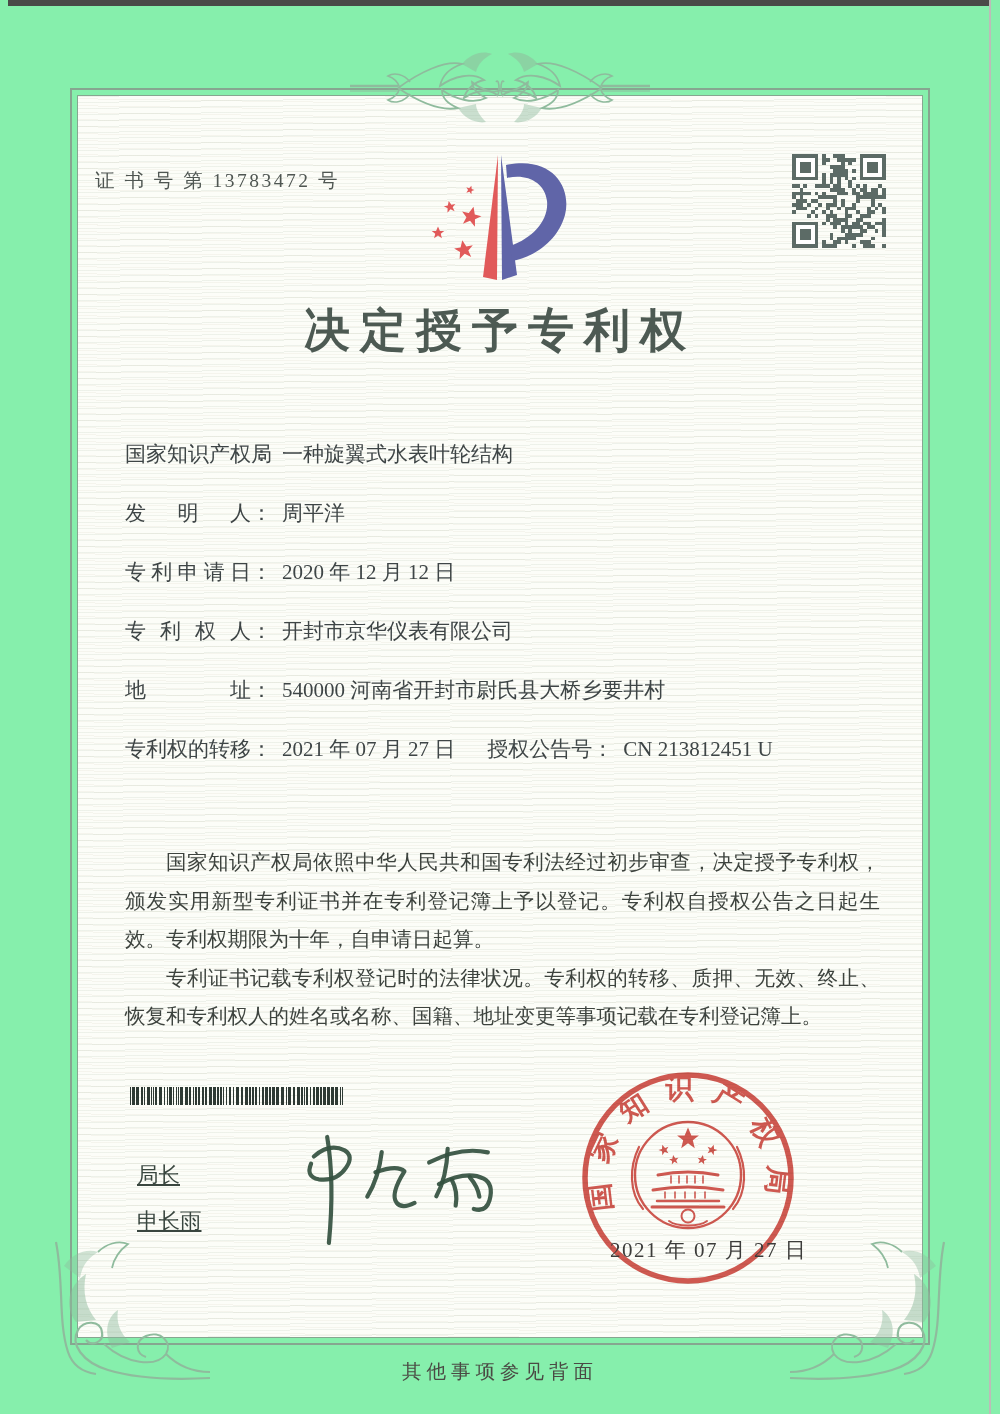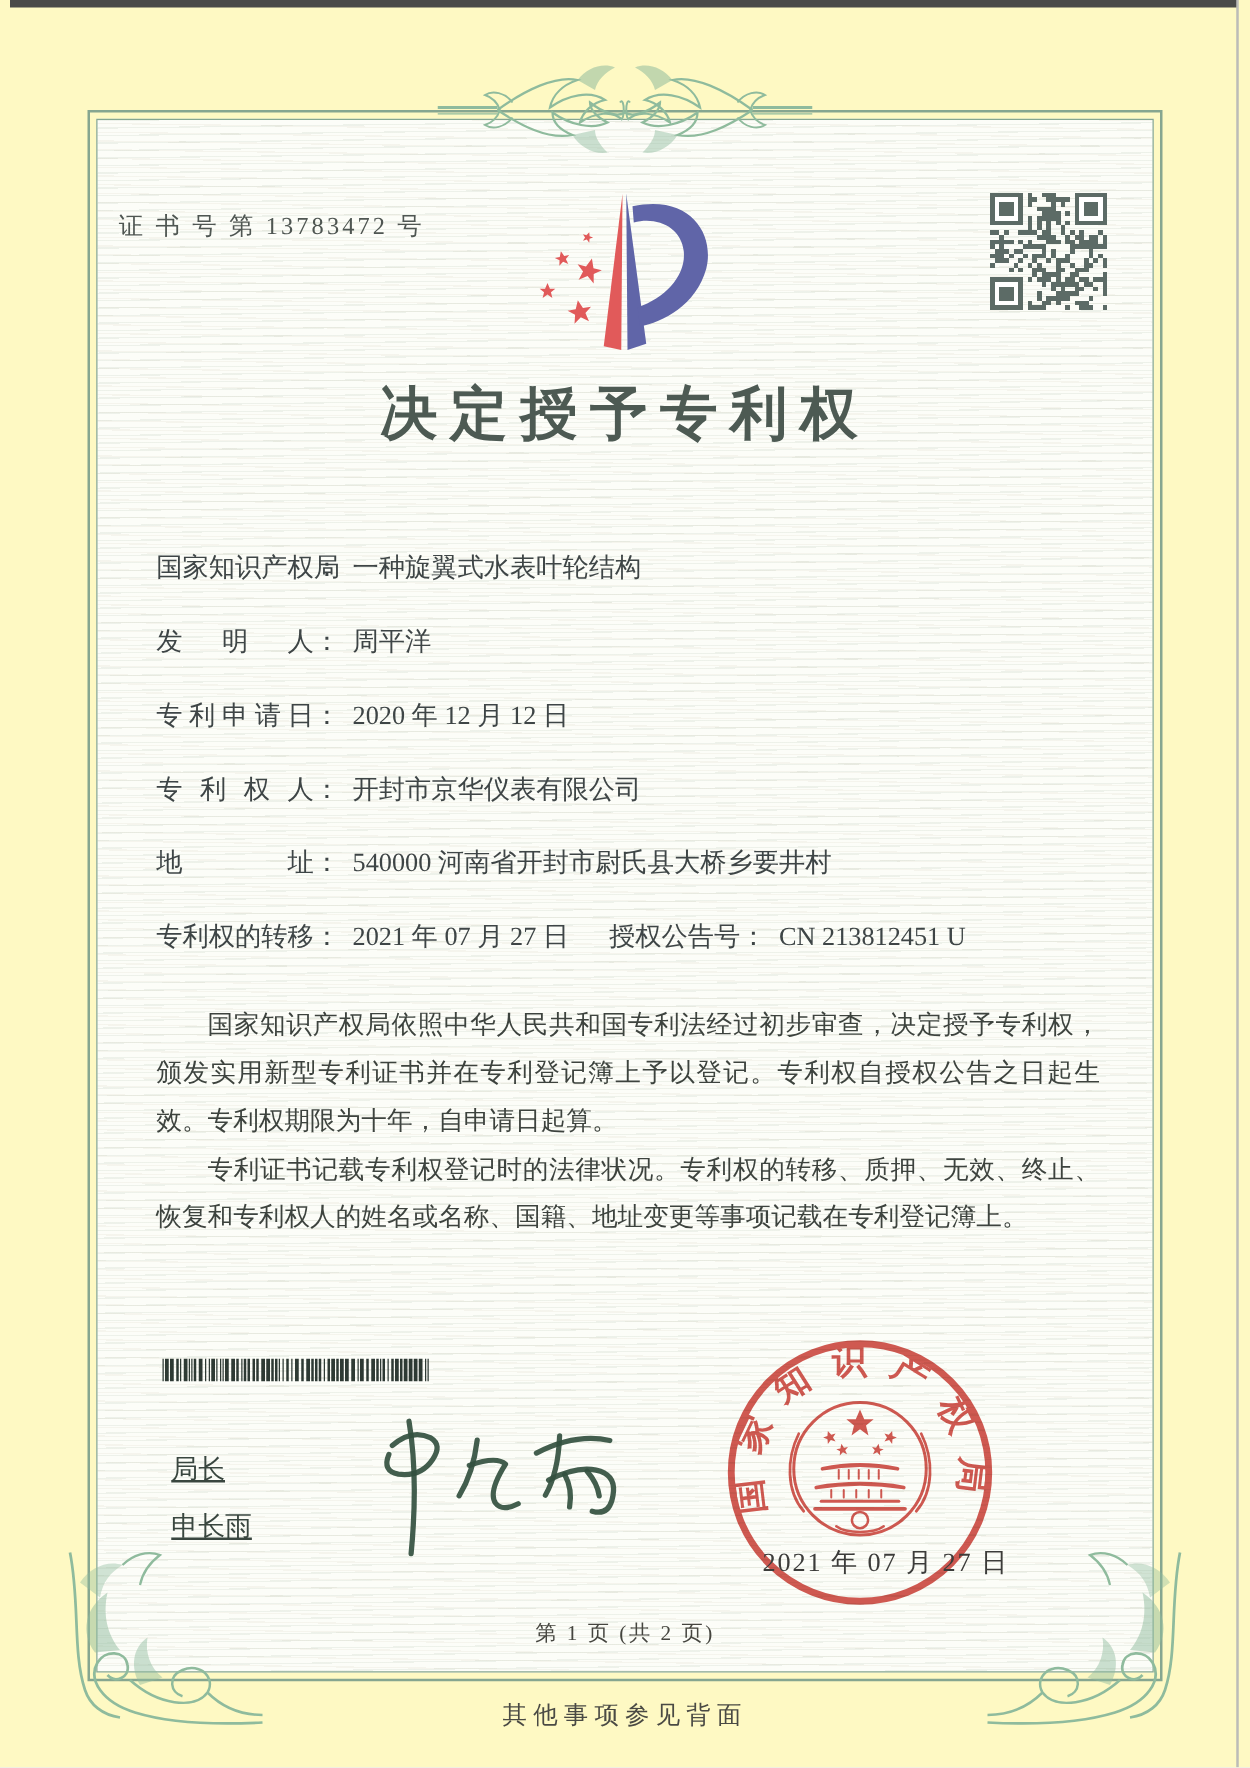--- a/index.html
+++ b/index.html
@@ -1,18 +1,18 @@
 <!DOCTYPE html>
 <html style="--frame-green: #86a690; --ornament-green: #8fbb9d; --seal-red: #cf4d46; --logo-red: #e15a5a; --logo-blue: #6065a8; --qr-dark: #5c6b66; --barcode-dark: #2e3a34; --signature-ink: #33503f;"><head>
 <meta charset="utf-8">
 <style>
   html,body{margin:0;padding:0;background:#e8e8e6;}
   .page{
     position:relative;width:1000px;height:1414px;margin:0 auto;
-    background:#fef9c3;overflow:hidden;
+    background:#86efac;overflow:hidden;
     font-family:"Liberation Serif","DejaVu Serif",serif;
   }
   
   .scan-top{position:absolute;left:8px;right:10px;top:0;height:6px;background:#4a4a48;}
   .scan-right{position:absolute;left:989px;top:0;width:2px;height:1414px;background:#bcbcb8;}
   
   .frame-outer{
     position:absolute;left:70px;top:88px;width:860px;height:1257px;
     border:2.5px solid var(--frame-green,#86a690);box-sizing:border-box;
   }
@@ -27,21 +27,21 @@
   .orn{position:absolute;color:var(--ornament-green,#93bda1);}
   
   .cert-no{position:absolute;left:95px;top:167px;font-size:19.5px;letter-spacing:2.5px;color:#4f5652;}
   .title{position:absolute;left:0;right:0;top:300px;text-align:center;font-size:46px;font-weight:600;
          letter-spacing:10px;color:#4d5a53;}
   .fields{position:absolute;left:125px;top:440px;width:770px;color:#3e4546;}
   .frow{height:59px;font-size:21px;white-space:nowrap;}
   .lbl{display:inline-block;width:6em;text-align:justify;text-align-last:justify;}
   .val{margin-left:10px;}
   .grant2{margin-left:32px;}
-  .paras{position:absolute;left:125px;top:801px;width:755px;}
+  .paras{position:absolute;left:125px;top:843px;width:755px;}
   .paras p{margin:0;text-indent:2em;font-size:20.5px;line-height:38.5px;text-align:justify;color:#3d433e;}
   
   .barcode{position:absolute;left:130px;top:1087px;width:262px;height:18px;font-size:0;}
   .barcode span{display:inline-block;height:100%;background:var(--barcode-dark,#2e3a34);}
   
   .director{position:absolute;left:137px;top:1152px;font-size:21.5px;line-height:46px;color:#39463f;
             font-family:"Liberation Sans","DejaVu Sans",sans-serif;text-decoration:underline;}
   .signature{position:absolute;left:255px;top:1122px;transform:rotate(-2deg);}
   .signature path{stroke:var(--signature-ink,#33503f);stroke-width:4.2;fill:none;
                   stroke-linecap:round;stroke-linejoin:round;opacity:.92;}
@@ -427,16 +427,15 @@
       <path class="ln" d="M84,138 h62" stroke-width="2.5"></path>
       <path class="ln" d="M79,144 h72" stroke-width="3"></path>
       <path class="ln" d="M66,84 C56,104 56,130 70,146" stroke-width="2.2"></path>
       <path class="ln" d="M164,84 C174,104 174,130 160,146" stroke-width="2.2"></path>
       <circle class="ln" cx="115" cy="153" r="6.5" stroke-width="2"></circle>
       <path class="ln" d="M96,158 C104,164 126,164 134,158" stroke-width="2"></path>
     </g>
   </svg>
   <div class="seal-date">2021 年 07 月 27 日</div>
 
-  <div class="page-ind">第 1 页 (共 2 页)</div>
   <div class="back-note">其他事项参见背面</div>
 
 </div>
 
 </body></html>

